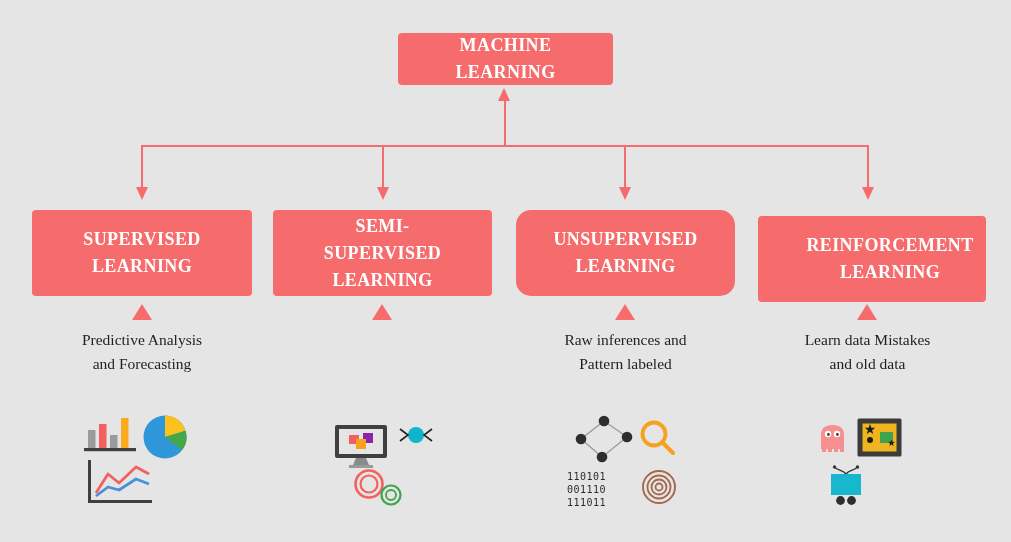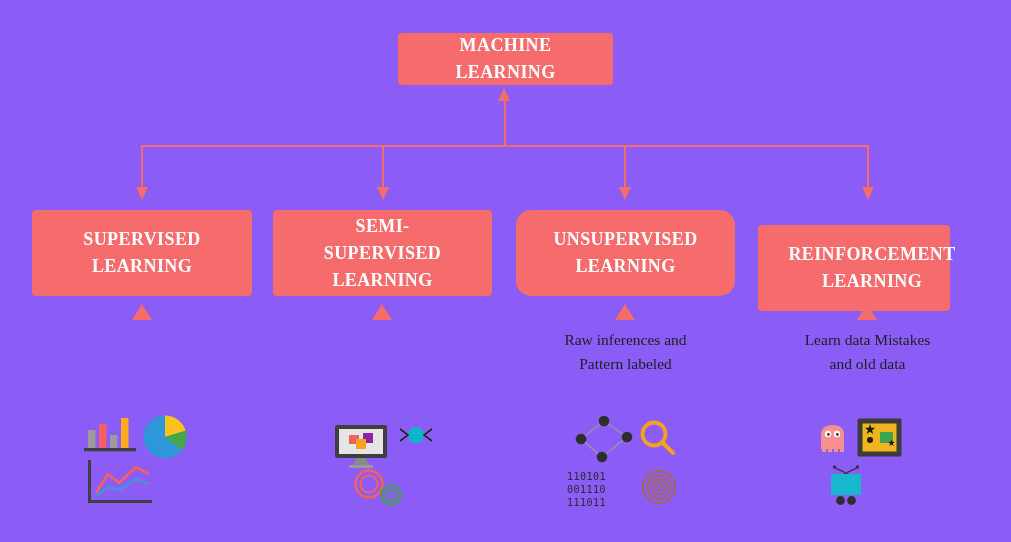--- a/index.html
+++ b/index.html
@@ -1,19 +1,19 @@
 <!DOCTYPE html>
 <html style="--accent: #f66c6c; --ink: #1f1f1f;"><head>
 <meta charset="utf-8">
 <style>
   :root { --accent: #f66c6c; --ink: #1f1f1f; }
   * { box-sizing: border-box; }
   body { margin: 0; background: #ffffff; }
   .canvas {
-    position: relative; width: 1011px; height: 542px; background: #8b5cf6;
+    position: relative; width: 1011px; height: 542px; background: #e5e5e5;
     font-family: "Liberation Serif", serif; overflow: hidden;
   }
   .node {
     position: absolute; background: var(--accent); color: #ffffff;
     border-radius: 4px; display: flex; align-items: center; justify-content: center;
     text-align: center; font-weight: bold; font-size: 18px; line-height: 1.5;
     letter-spacing: 0.4px; white-space: pre-line;
   }
   .vline { position: absolute; width: 2px; background: var(--accent); }
   .hline { position: absolute; height: 2px; background: var(--accent); }
@@ -67,28 +67,30 @@
   <div class="vline" style="left:867px; top:146px; height:42px;"></div>
   <div class="arrow-down" style="left:862px; top:187px;"></div>
 
   <div class="node" style="left:32px; top:210px; width:220px; height:86px;">SUPERVISED
 LEARNING</div>
   <div class="node" style="left:273px; top:210px; width:219px; height:86px;">SEMI-
 SUPERVISED
 LEARNING</div>
   <div class="node" style="left:516px; top:210px; width:219px; height:86px;border-radius:15px;">UNSUPERVISED
 LEARNING</div>
-  <div class="node" style="left:758px; top:225px; width:192px; height:86px;padding-left:36px;">REINFORCEMENT
+  <div class="node" style="left:758px; top:216px; width:228px; height:86px;padding-left:36px;">REINFORCEMENT
 LEARNING</div>
 
   <div class="pointer-up" style="left:132px; top:304px;"></div>
   <div class="pointer-up" style="left:372px; top:304px;"></div>
   <div class="pointer-up" style="left:615px; top:304px;"></div>
   <div class="pointer-up" style="left:857px; top:304px;"></div>
 
+  <div class="desc" style="left:32px; top:328px; width:220px;">Predictive Analysis
+and Forecasting</div>
   <div class="desc" style="left:516px; top:328px; width:219px;">Raw inferences and
 Pattern labeled</div>
   <div class="desc" style="left:758px; top:328px; width:219px;">Learn data Mistakes
 and old data</div>
 
   <svg class="icon" style="left:82px; top:417px;" width="56" height="35" viewBox="0 0 56 35">
     <rect x="6" y="13" width="7.5" height="18" fill="#9b9b9b"></rect>
     <rect x="17" y="7" width="7.5" height="24" fill="#f4605e"></rect>
     <rect x="28" y="18" width="7.5" height="13" fill="#9b9b9b"></rect>
     <rect x="39" y="1" width="7.5" height="30" fill="#fbab1d"></rect>

